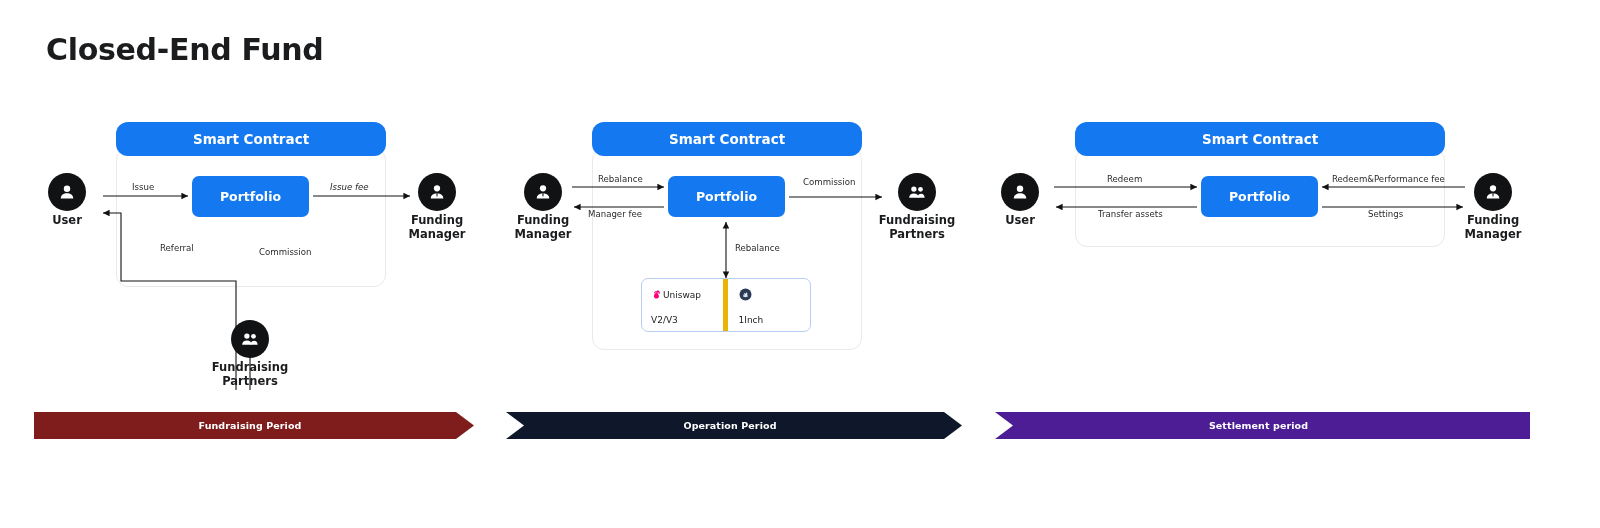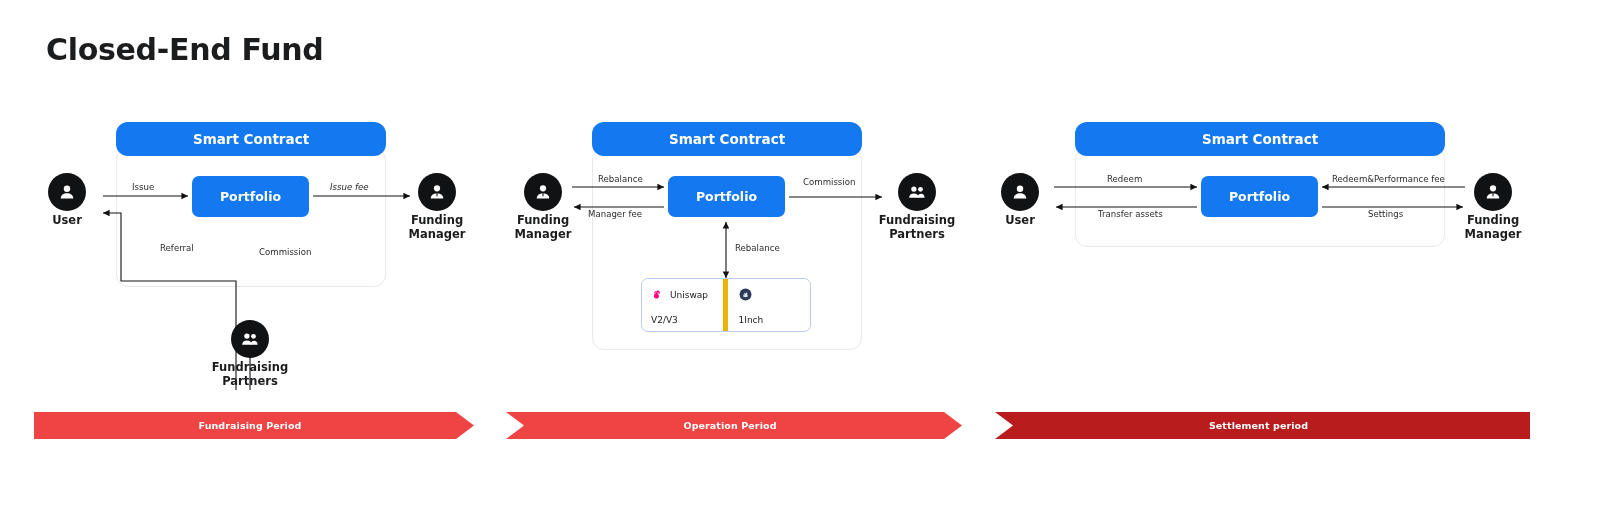--- a/index.html
+++ b/index.html
@@ -63,34 +63,34 @@
 
   
   .dex{
     position:absolute; z-index:5;
     width:170px; height:54px;
     background:#fff; border:1px solid #b9cdf2; border-radius:7px;
     display:flex;
   }
   .dex-col{ flex:1; padding:7px 0 0 9px; position:relative; }
   .dex-col + .dex-col{ border-left:5px solid #eab308; padding-left:11px; }
-  .dex-top{ display:flex; align-items:center; gap:7px; height:18px; }
+  .dex-top{ display:flex; align-items:center; gap:0; height:18px; }
   .dex-name{ font-size:9px; color:#1b1c1e; }
   .dex-ver{ position:absolute; left:9px; bottom:6px; font-size:9px; color:#1b1c1e; }
   .dex-col + .dex-col .dex-ver{ left:11px; }
 
   
   .banner{ position:absolute; top:412px; height:27px;
            display:flex; align-items:center; justify-content:center;
            color:#fff; font-size:9.5px; font-weight:700; letter-spacing:.1px; }
-  #banner-1{ left:34px;  width:440px; background:#ef4444;
+  #banner-1{ left:34px;  width:440px; background:#7f1d1d;
              clip-path:polygon(0 0, calc(100% - 18px) 0, 100% 50%, calc(100% - 18px) 100%, 0 100%); }
-  #banner-2{ left:506px; width:456px; background:#ef4444;
+  #banner-2{ left:506px; width:456px; background:#0f172a;
              clip-path:polygon(0 0, calc(100% - 18px) 0, 100% 50%, calc(100% - 18px) 100%, 0 100%, 18px 50%); }
-  #banner-3{ left:995px; width:535px; background:#b91c1c;
+  #banner-3{ left:995px; width:535px; background:#4c1d95;
              clip-path:polygon(0 0, 100% 0, 100% 100%, 0 100%, 18px 50%); }
   .banner span{ transform:translateX(-4px); }
 </style>
 </head>
 <body>
 
 <div id="page-title">Closed-End Fund</div>
 
 <div class="panel" id="panel-1">
 

